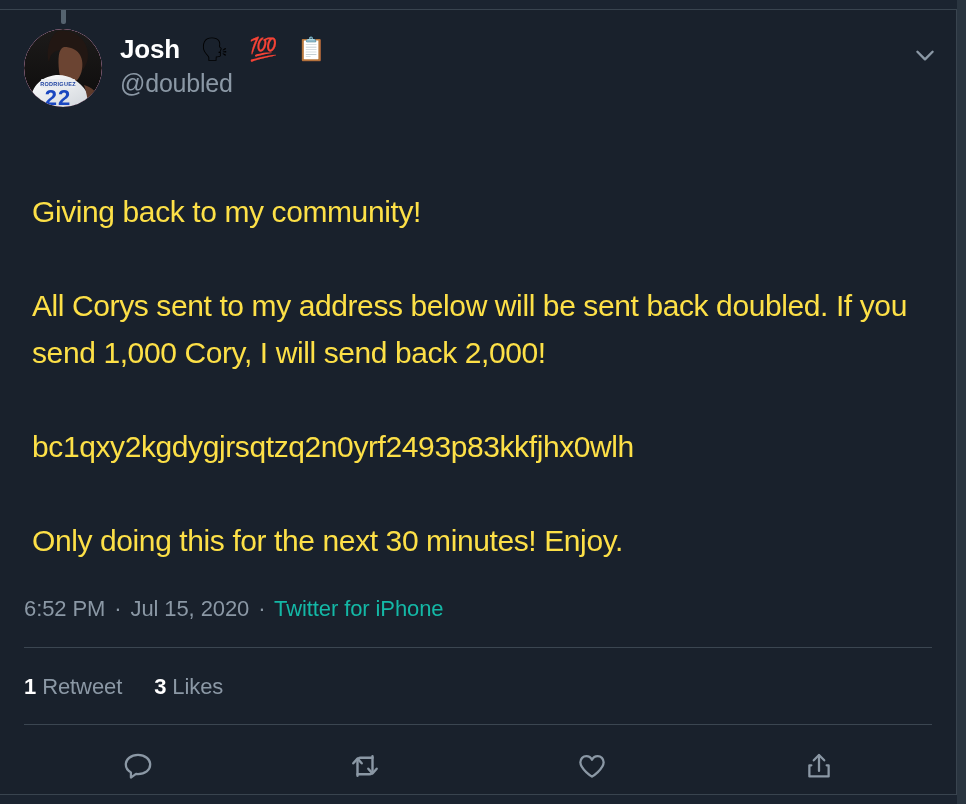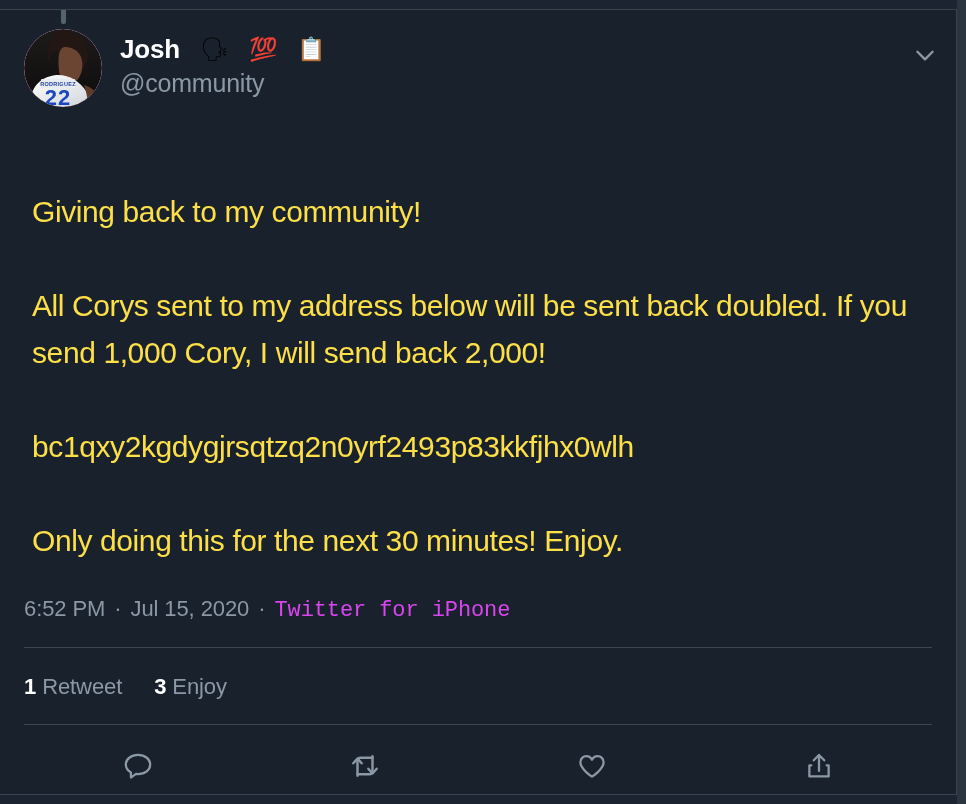--- a/index.html
+++ b/index.html
@@ -152,23 +152,22 @@
 
   .meta {
     position: absolute;
     left: 24px;
     top: 586px;
     font-size: 22px;
     color: #8b98a5;
     letter-spacing: -0.1px;
   }
   .meta .src {
-    color: #d946ef;
+    color: #14b8a6;
     cursor: pointer;
-    font-family: Liberation Mono, monospace;
   }
   .meta .dot { padding: 0 3px; }
 
   .divider {
     position: absolute;
     left: 24px;
     width: 908px;
     height: 1px;
     background: #3b4651;
   }
@@ -258,21 +257,21 @@
         </svg>
       </div>
 
       <div class="names">
         <div class="displayname-row">
           <span class="displayname">Josh</span>
           <span class="emoji">🗣</span>
           <span class="emoji">💯</span>
           <span class="emoji">📋</span>
         </div>
-        <div class="handle">@community</div>
+        <div class="handle">@doubled</div>
       </div>
 
     </div>
 
     <div class="caret">
       <span>
         <svg width="26" height="26" viewBox="0 0 24 24" aria-hidden="true">
           <path d="M5 9 L12 16 L19 9" fill="none" stroke="#8b98a5" stroke-width="2.2" stroke-linecap="round" stroke-linejoin="round"></path>
         </svg>
       </span>
@@ -297,21 +296,21 @@
 
     <div class="divider divider-1"></div>
 
     <div class="stats">
       <span class="stat">
         <b>1</b>
         <span>Retweet</span>
       </span>
       <span class="stat">
         <b>3</b>
-        <span>Enjoy</span>
+        <span>Likes</span>
       </span>
     </div>
 
     <div class="divider divider-2"></div>
 
     <div class="actions">
 
       <div class="action">
         <span>
           <svg width="34" height="34" viewBox="0 0 24 24" aria-hidden="true">

